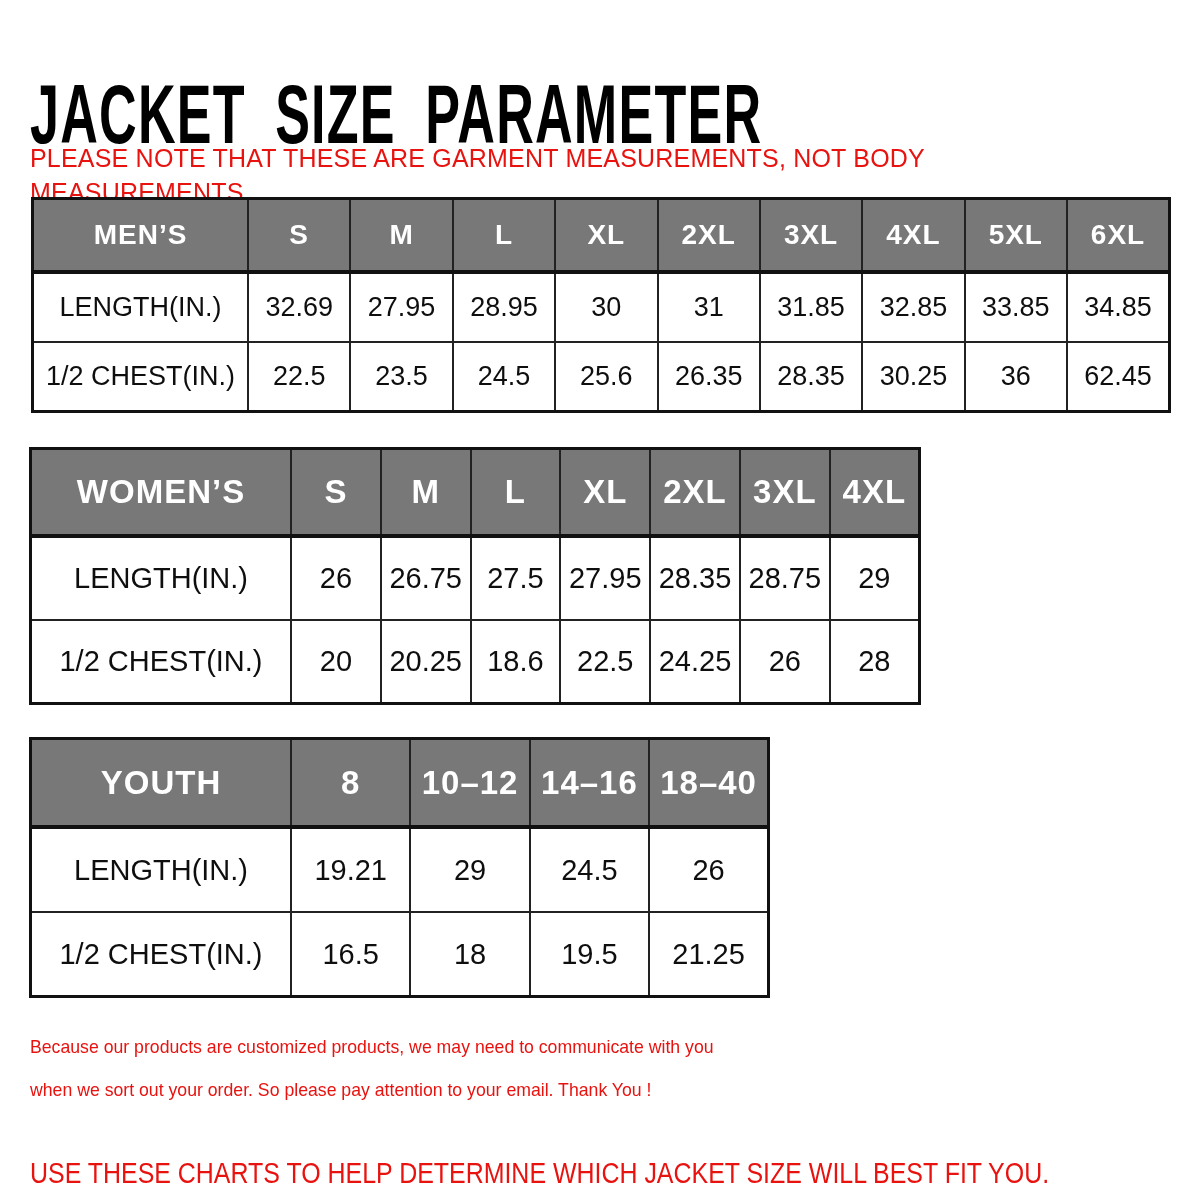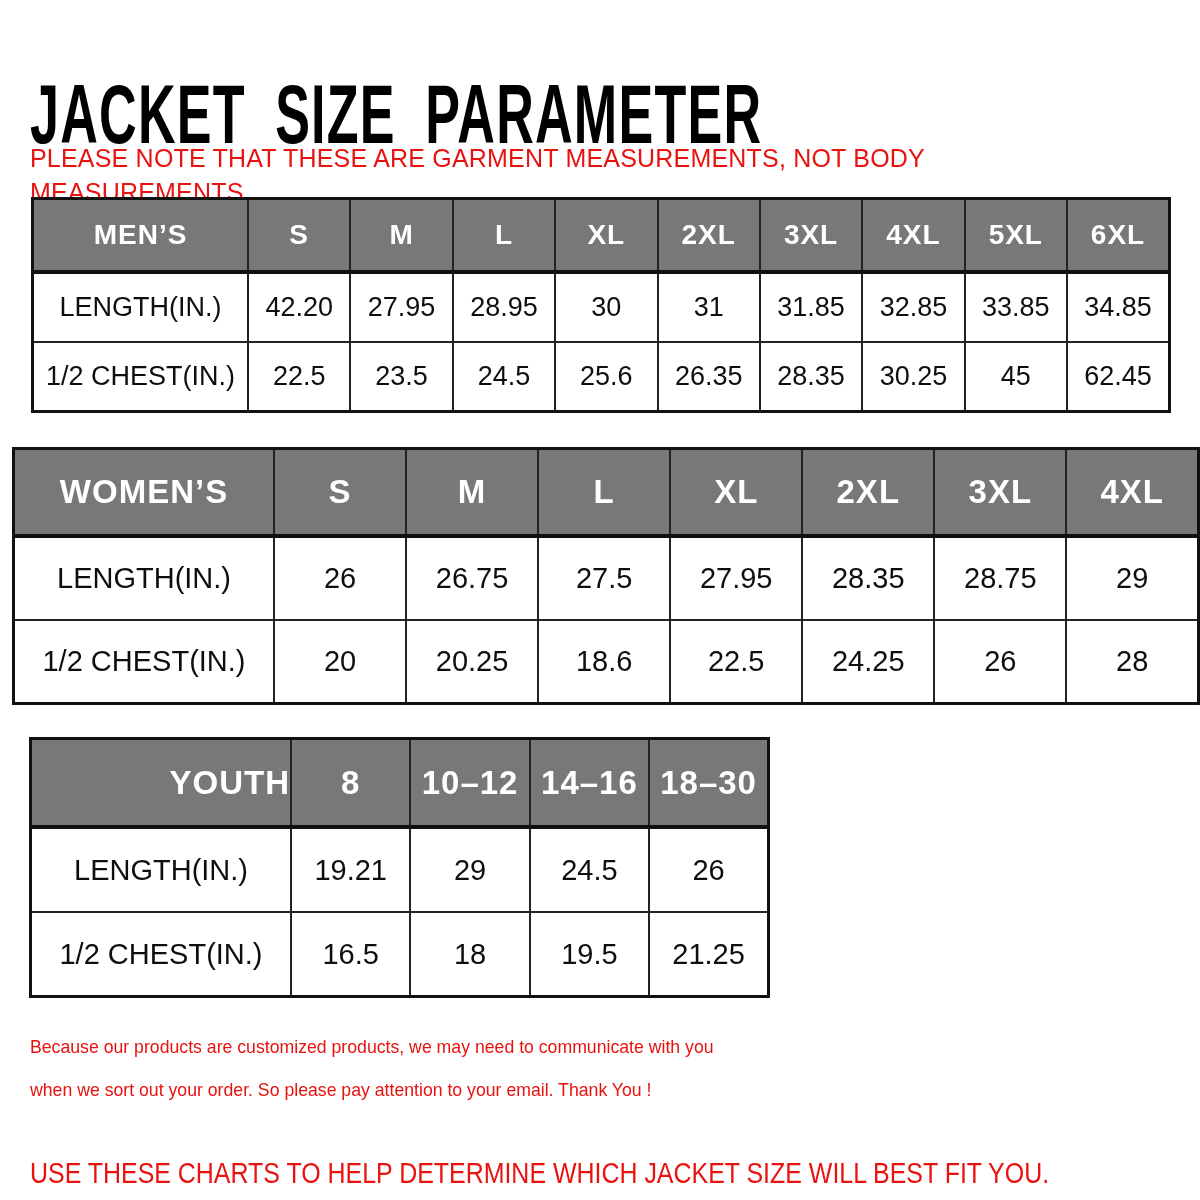--- a/index.html
+++ b/index.html
@@ -46,29 +46,29 @@
     background:var(--header-gray,#787878);
     color:var(--header-text,#fff);
     font-weight:bold;letter-spacing:1px;
     border-bottom:4px solid var(--table-outline,#111);
   }
   #mens-table{top:197px;left:31px;width:1140px;}
   #mens-table thead th{height:70px;font-size:28px;}
   #mens-table tbody th,#mens-table tbody td{height:67px;font-size:27px;}
   #mens-table thead th:first-child{width:213px;}
 
-  #womens-table{top:447px;left:12px;width:1188px;}
+  #womens-table{top:447px;left:29px;width:892px;}
   #womens-table thead th{height:84px;font-size:33px;}
   #womens-table tbody th,#womens-table tbody td{height:81px;font-size:29px;}
   #womens-table thead th:first-child{width:258px;}
 
   #youth-table{top:737px;left:29px;width:741px;}
   #youth-table thead th{height:85px;font-size:33px;}
   #youth-table tbody th,#youth-table tbody td{height:82px;font-size:29px;}
-  #youth-table thead th:first-child{width:258px;text-align:right;}
+  #youth-table thead th:first-child{width:258px;}
 
   #communication-note{
     position:absolute;top:1025px;left:30px;
     color:var(--accent-red,#e8120f);
     font-size:19px;line-height:43px;
   }
   #communication-note .note-line{
     white-space:nowrap;
     transform:scaleX(0.93);transform-origin:left top;
   }
@@ -97,40 +97,40 @@
         <th>2XL</th>
         <th>3XL</th>
         <th>4XL</th>
         <th>5XL</th>
         <th>6XL</th>
       </tr>
     </thead>
   <tbody>
       <tr>
         <th class="row-label">LENGTH(IN.)</th>
-        <td>42.20</td>
+        <td>32.69</td>
         <td>27.95</td>
         <td>28.95</td>
         <td>30</td>
         <td>31</td>
         <td>31.85</td>
         <td>32.85</td>
         <td>33.85</td>
         <td>34.85</td>
       </tr>
       <tr>
         <th class="row-label">1/2 CHEST(IN.)</th>
         <td>22.5</td>
         <td>23.5</td>
         <td>24.5</td>
         <td>25.6</td>
         <td>26.35</td>
         <td>28.35</td>
         <td>30.25</td>
-        <td>45</td>
+        <td>36</td>
         <td>62.45</td>
       </tr>
     </tbody>
 </table>
 
 <table id="womens-table" class="size-table">
   <thead>
       <tr>
         <th>WOMEN’S</th>
         <th>S</th>
@@ -166,21 +166,21 @@
     </tbody>
 </table>
 
 <table id="youth-table" class="size-table">
   <thead>
       <tr>
         <th>YOUTH</th>
         <th>8</th>
         <th>10–12</th>
         <th>14–16</th>
-        <th>18–30</th>
+        <th>18–40</th>
       </tr>
     </thead>
   <tbody>
       <tr>
         <th class="row-label">LENGTH(IN.)</th>
         <td>19.21</td>
         <td>29</td>
         <td>24.5</td>
         <td>26</td>
       </tr>

